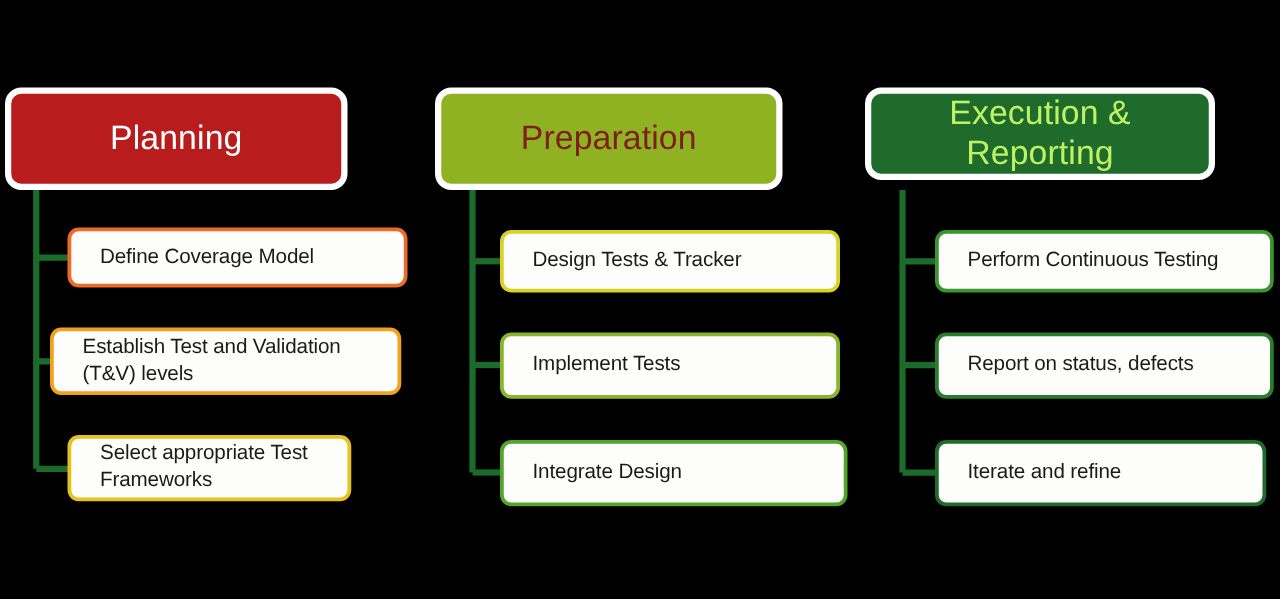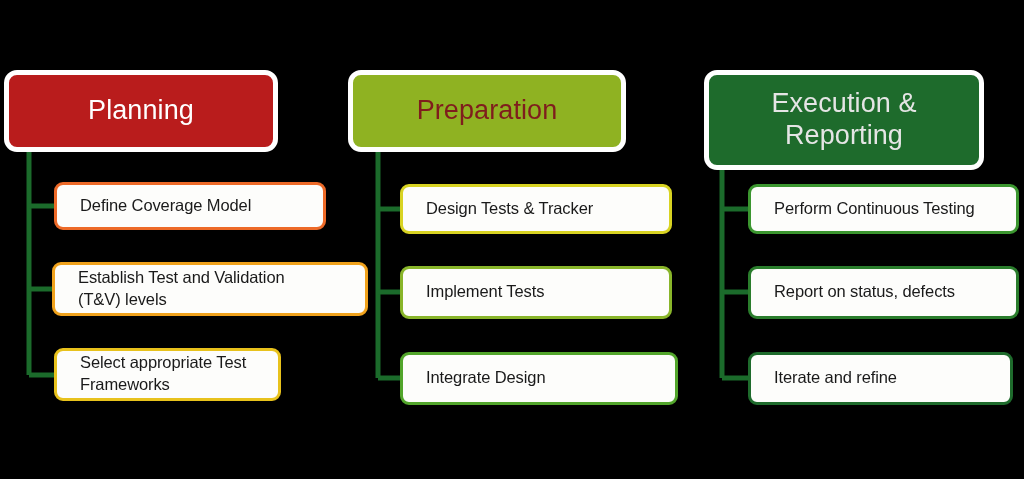--- a/index.html
+++ b/index.html
@@ -92,21 +92,21 @@
       <line x1="722" y1="378" x2="750" y2="378" stroke="#1B6B2B" stroke-width="5"></line>
     </svg>
 
   <div class="phase-header" style="left: 4px; top: 70px; width: 274px; height: 82px; background: #b91c1c; color: rgb(255, 255, 255);">
     <span class="phase-title">Planning</span>
   </div>
 
   <div class="step-box" style="left: 54px; top: 182px; width: 272px; height: 48px; border-color: rgb(237, 106, 40);">
     <span class="step-label">Define Coverage Model</span>
   </div>
-  <div class="step-box" style="left: 52px; top: 262px; width: 316px; height: 54px; border-color: rgb(240, 162, 28);">
+  <div class="step-box" style="left: 40px; top: 262px; width: 281px; height: 54px; border-color: rgb(240, 162, 28);">
     <span class="step-label">Establish Test and Validation
 (T&amp;V) levels</span>
   </div>
   <div class="step-box" style="left: 54px; top: 348px; width: 227px; height: 53px; border-color: rgb(232, 194, 28);">
     <span class="step-label">Select appropriate Test
 Frameworks</span>
   </div>
 
   <div class="phase-header" style="left: 348px; top: 70px; width: 278px; height: 82px; background: rgb(143, 178, 34); color: #7f1d1d;">
     <span class="phase-title">Preparation</span>
@@ -115,21 +115,21 @@
   <div class="step-box" style="left: 400px; top: 266px; width: 272px; height: 53px; border-color: rgb(137, 181, 42);">
     <span class="step-label">Implement Tests</span>
   </div>
   <div class="step-box" style="left: 400px; top: 184px; width: 272px; height: 50px; border-color: rgb(216, 211, 34);">
     <span class="step-label">Design Tests  &amp; Tracker</span>
   </div>
   <div class="step-box" style="left: 400px; top: 352px; width: 278px; height: 53px; border-color: rgb(82, 165, 43);">
     <span class="step-label">Integrate Design</span>
   </div>
 
-  <div class="phase-header" style="left: 692px; top: 70px; width: 280px; height: 100px; background: rgb(30, 107, 44); color: #e5e5e5; margin-left: 12px;">
+  <div class="phase-header" style="left: 692px; top: 70px; width: 280px; height: 74px; background: rgb(30, 107, 44); color: #bef264;">
     <span class="phase-title">Execution &amp;
 Reporting</span>
   </div>
 
   <div class="step-box" style="left: 748px; top: 266px; width: 271px; height: 53px; border-color: rgb(42, 125, 44);">
     <span class="step-label">Report on status, defects</span>
   </div>
   <div class="step-box" style="left: 748px; top: 184px; width: 271px; height: 50px; border-color: rgb(59, 150, 47);">
     <span class="step-label">Perform Continuous Testing</span>
   </div>

